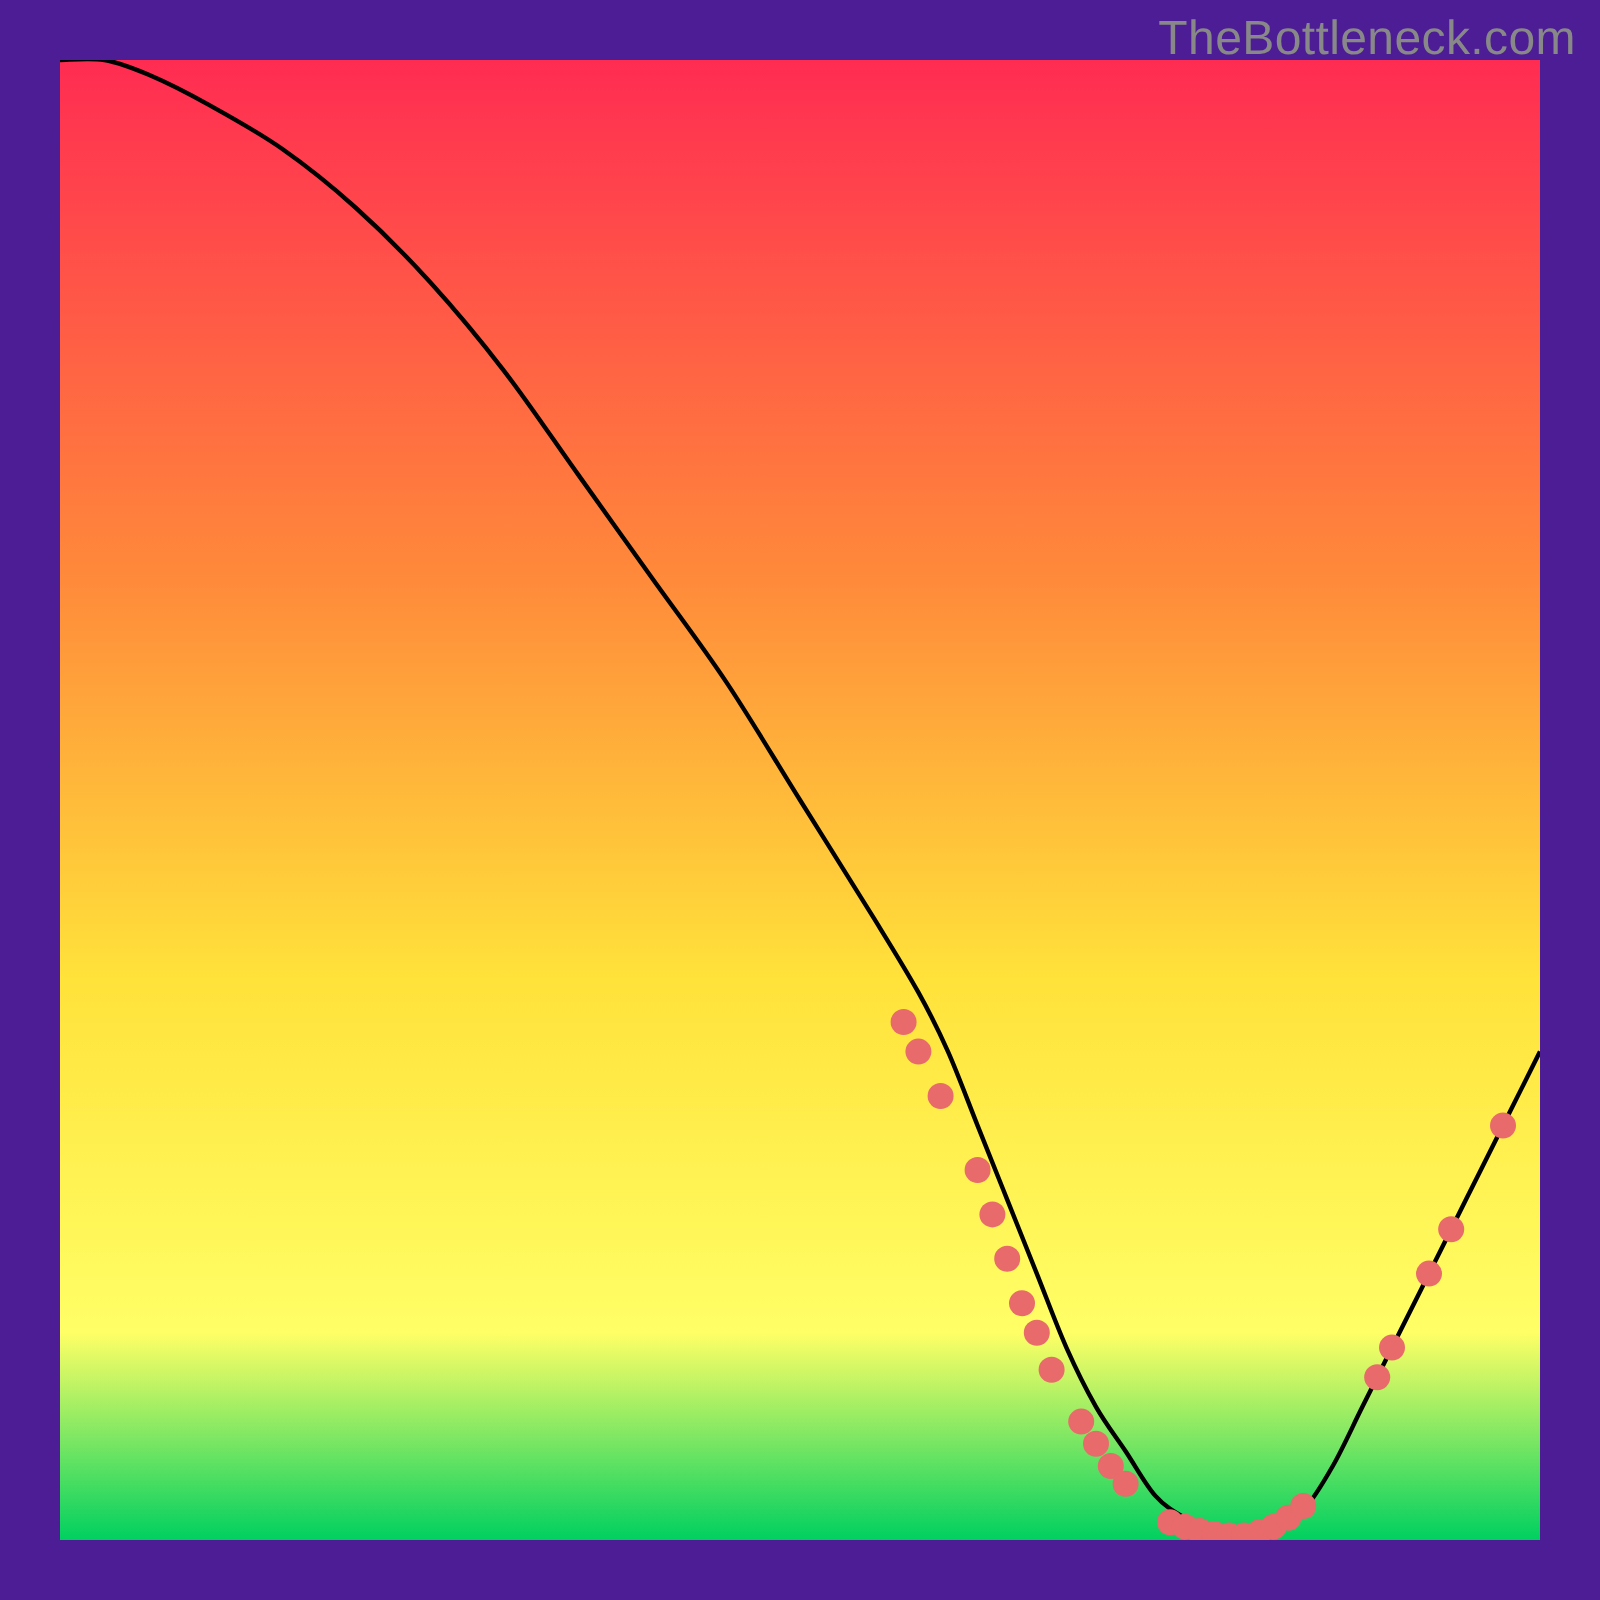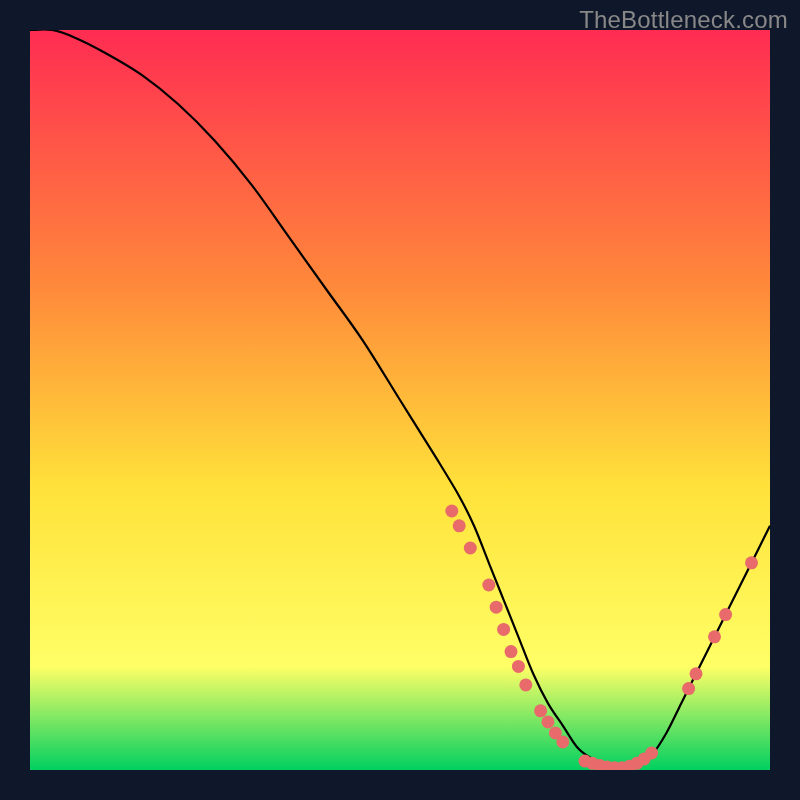--- a/index.html
+++ b/index.html
@@ -1,21 +1,21 @@
 <!DOCTYPE html>
 <html><head>
 <meta charset="utf-8">
 <style>
   * { margin: 0; padding: 0; box-sizing: border-box; }
   html, body { width: 800px; height: 800px; overflow: hidden; background: #000; }
   .frame {
     position: relative;
     width: 800px;
     height: 800px;
-    background: #0f172a;
+    background: #4c1d95;
   }
   .watermark {
     position: absolute;
     top: 6px;
     right: 12px;
     color: #888;
     font-family: Arial, Helvetica, sans-serif;
     font-size: 24px;
     font-weight: 500;
     letter-spacing: 0.2px;

